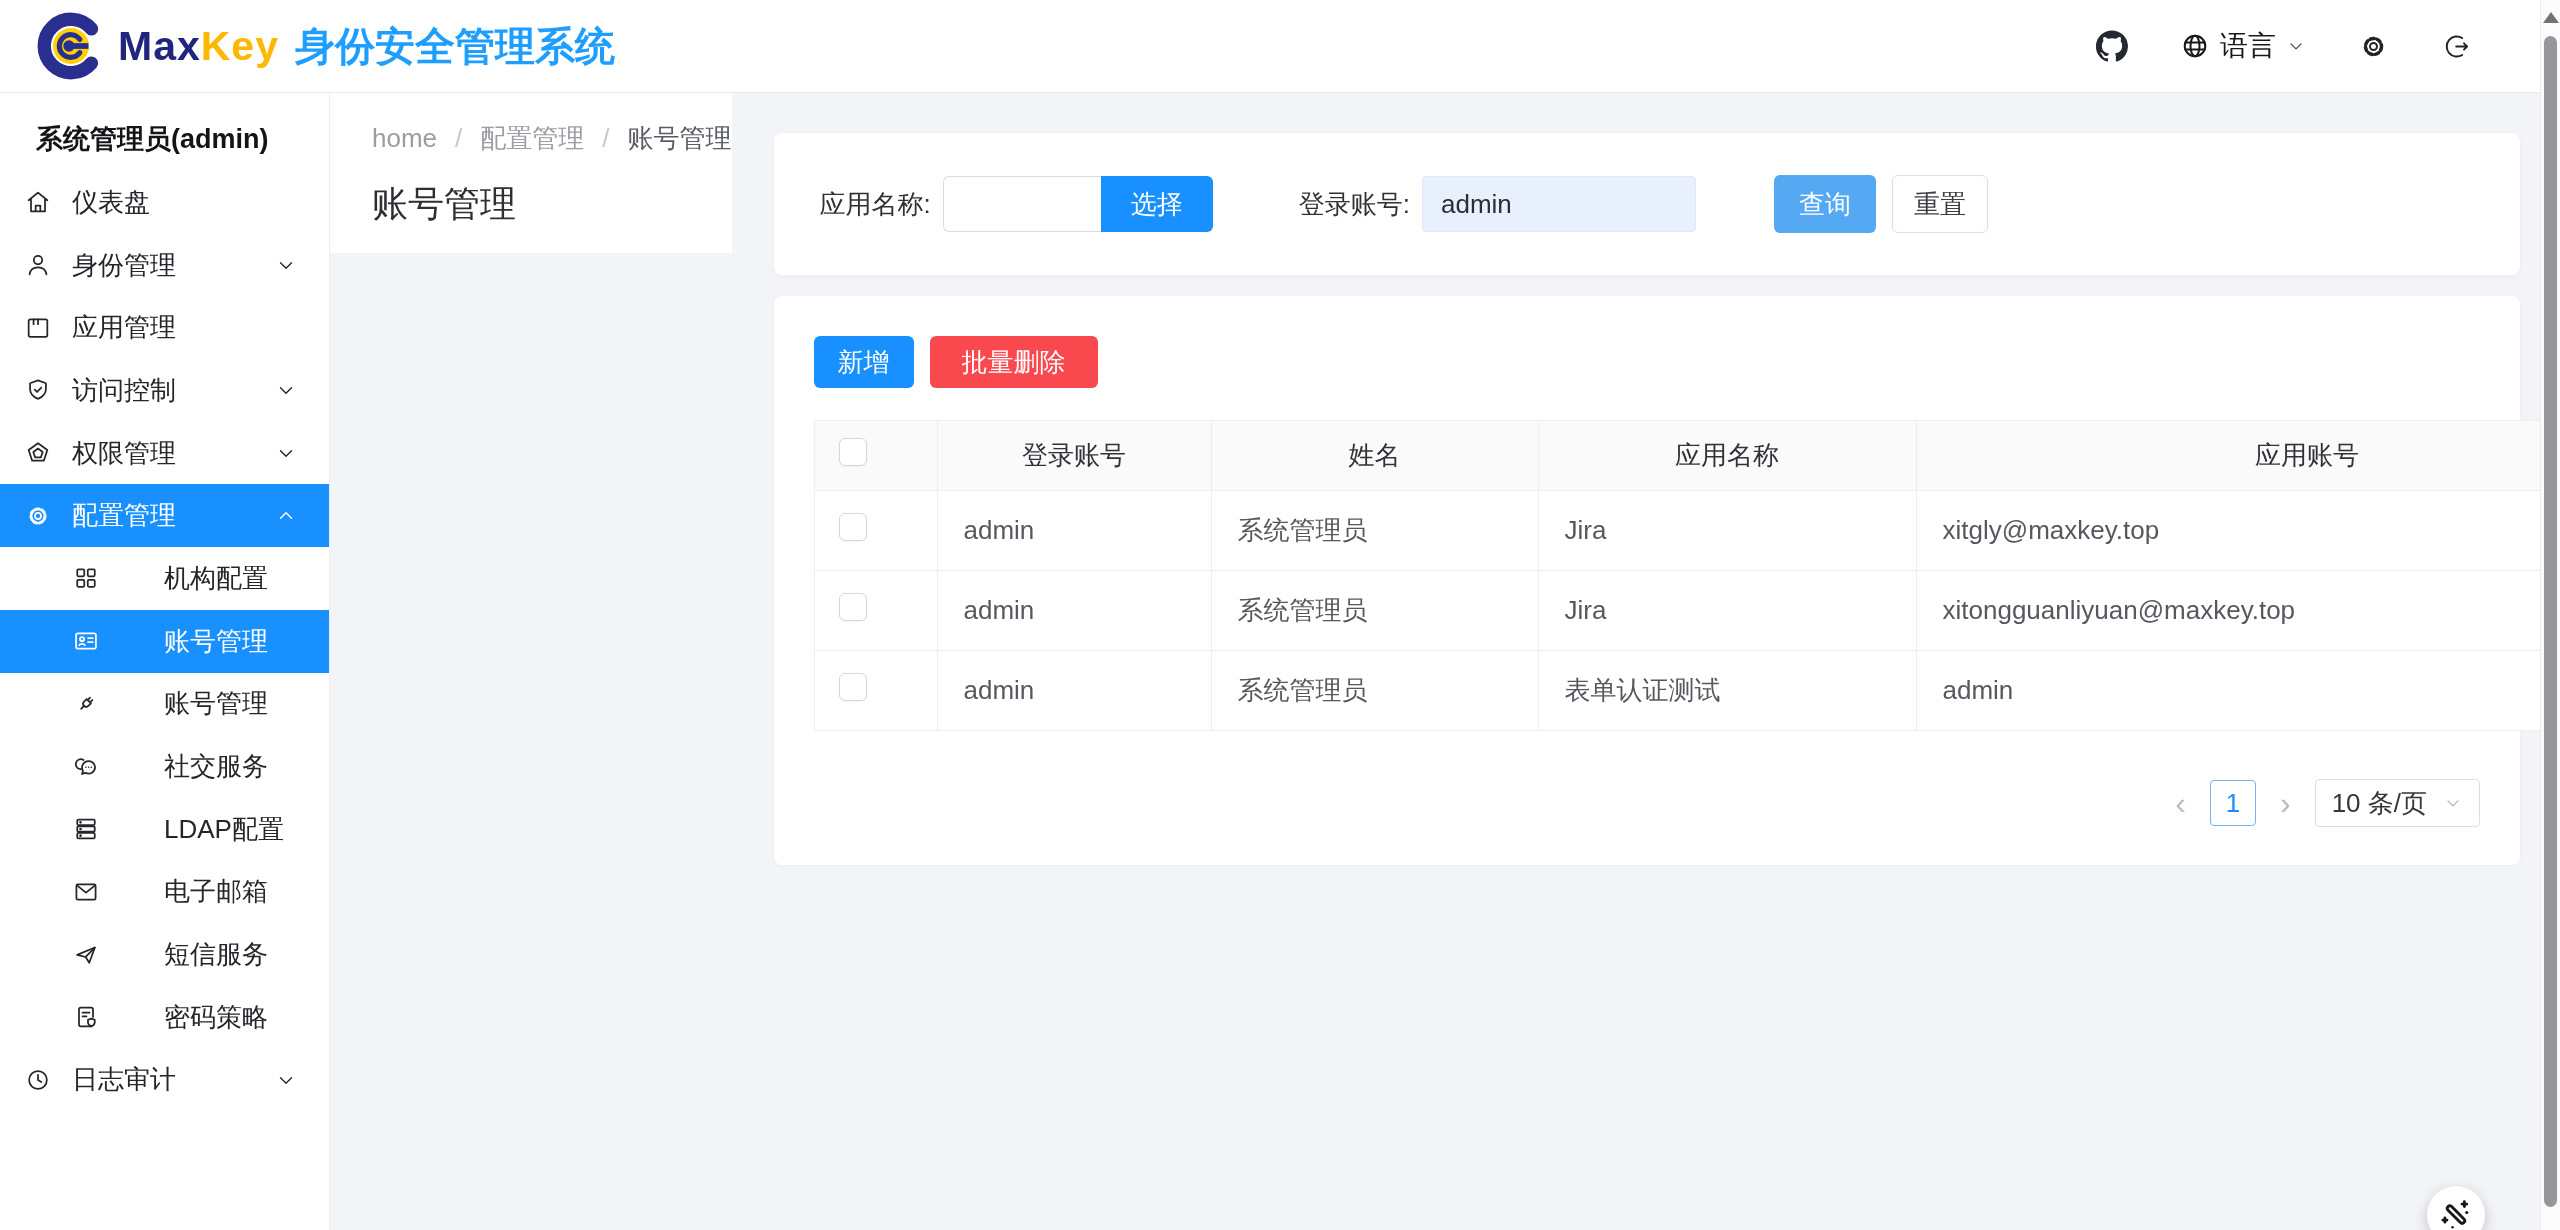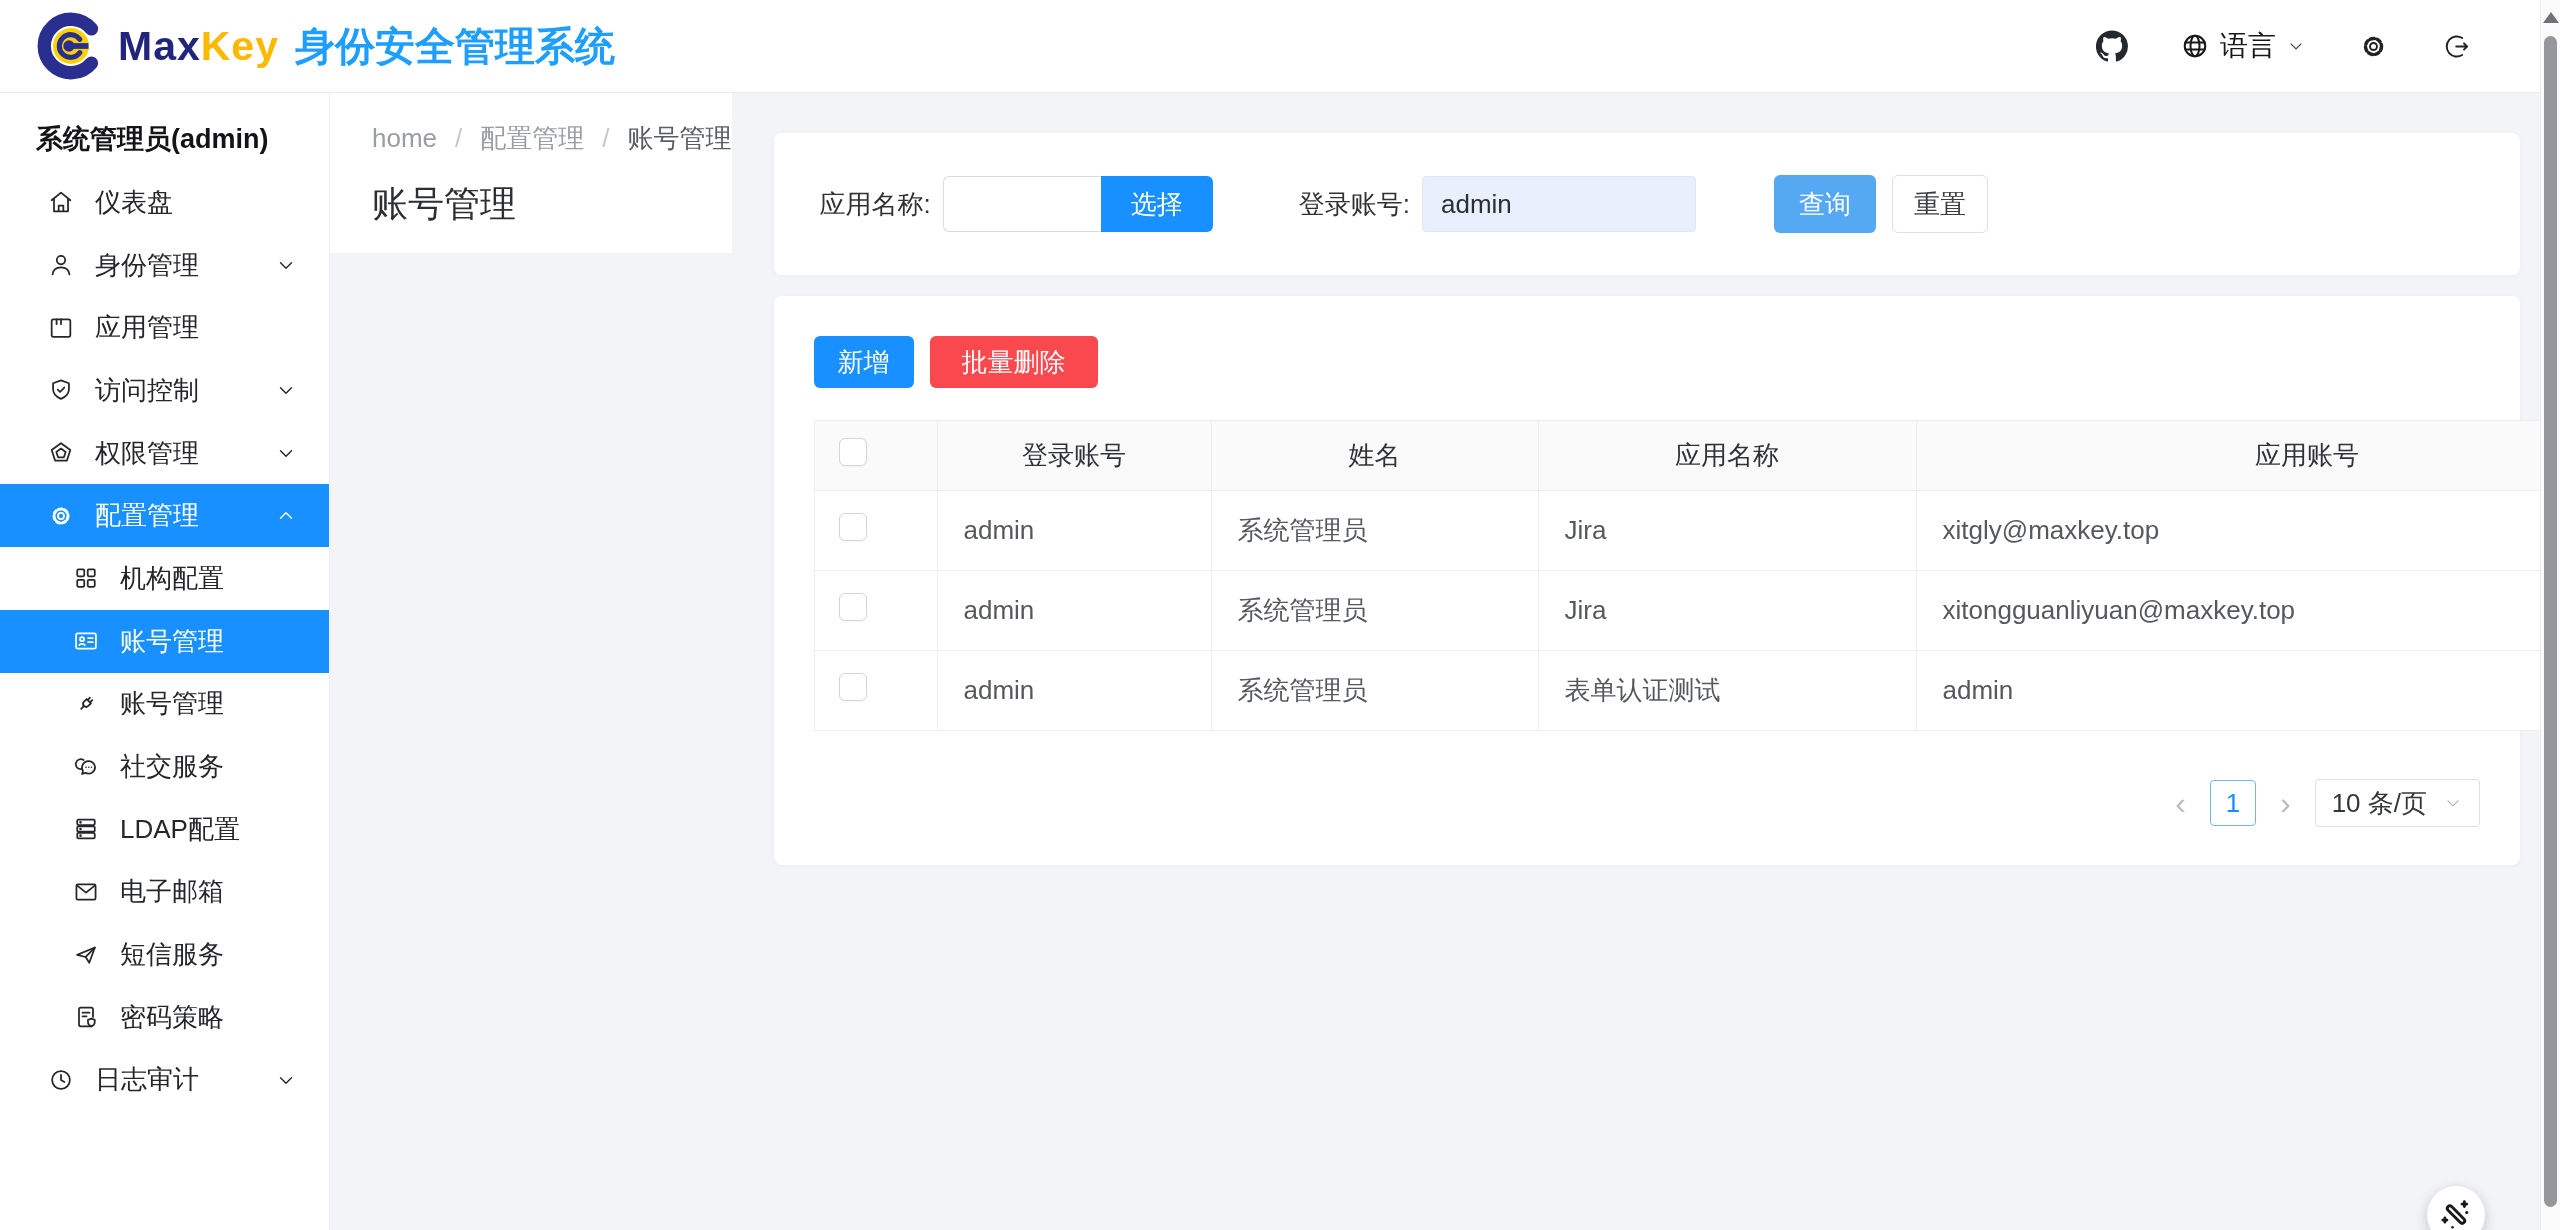--- a/index.html
+++ b/index.html
@@ -24,25 +24,25 @@
   .brand-title { font-size:40px; font-weight:bold; color:#1e9fff; margin-left:16px; }
   .header-actions { display:flex; align-items:center; gap:52px; color:#24292f; }
   .lang { display:flex; align-items:center; gap:10px; font-size:28px; color:#17181c; cursor:pointer; }
   .chev-sm { width:20px; height:20px; stroke:#44474d; }
 
   
   .app-body { display:flex; height:1137px; }
   aside.sidebar { width:330px; background:#fff; border-right:1px solid #ececf1; flex:none; }
   .sidebar-user { padding:28px 0 14px 36px; font-size:27px; font-weight:bold; color:#141418; }
   .side-item {
-    height:62.7px; display:flex; align-items:center; padding-left:47px;
+    height:62.7px; display:flex; align-items:center; padding-left:24px;
     font-size:26px; color:#25262b; position:relative; cursor:pointer; white-space:nowrap;
   }
   .side-item .sicon { width:28px; height:28px; margin-right:20px; flex:none; }
-  .side-item.sub { padding-left:72px; }
+  .side-item.sub { padding-left:72px;gap:44px; }
   .side-item.active { background:#1890ff; color:#fff; }
   .side-chev { position:absolute; right:32px; width:22px; height:22px; }
   .side-chev.up { transform:rotate(180deg); }
 
   main { flex:1; display:flex; flex-direction:row; background:#f3f4f8; min-width:0; }
   .top-white { background:#fff; height:160px; padding:28px 0 0 42px; }
   .breadcrumb { display:flex; align-items:center; gap:18px; font-size:26px; color:#9a9da3; }
   .breadcrumb .sep { color:#c4c7cd; }
   .breadcrumb .cur { color:#585c63; }
   .page-title { margin:24px 0 0; font-size:36px; font-weight:500; color:#2d2f33; }

